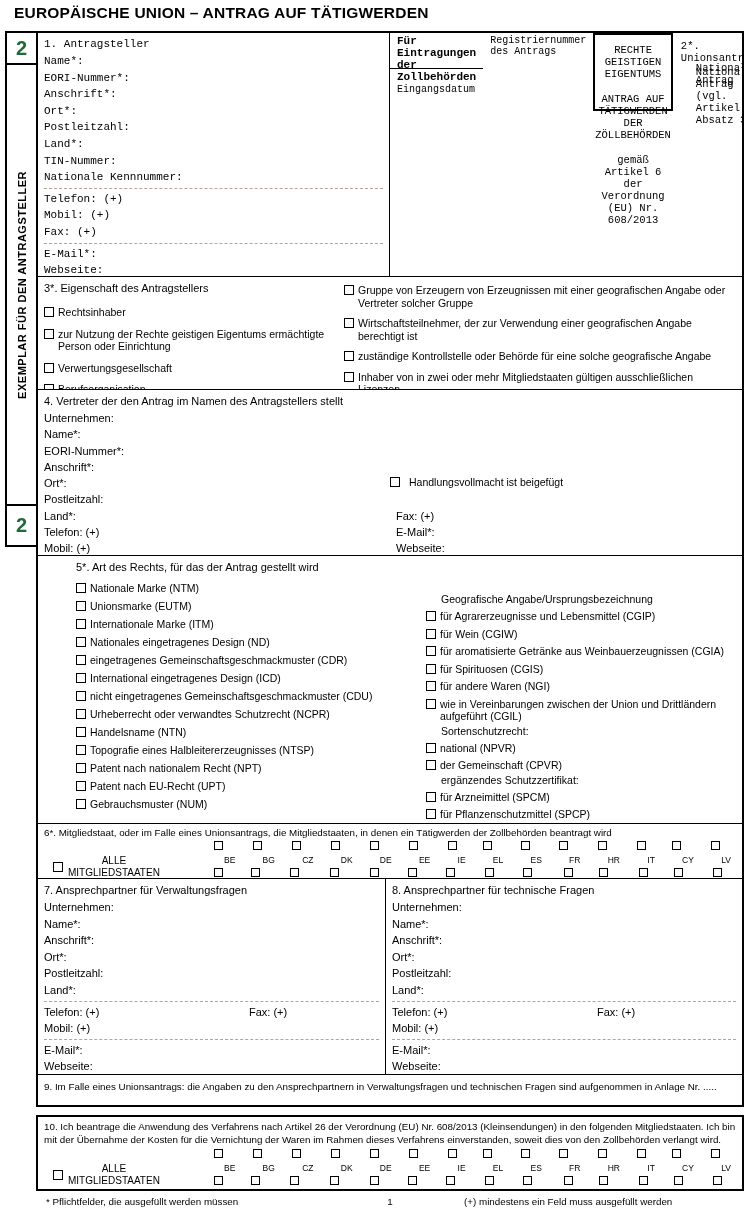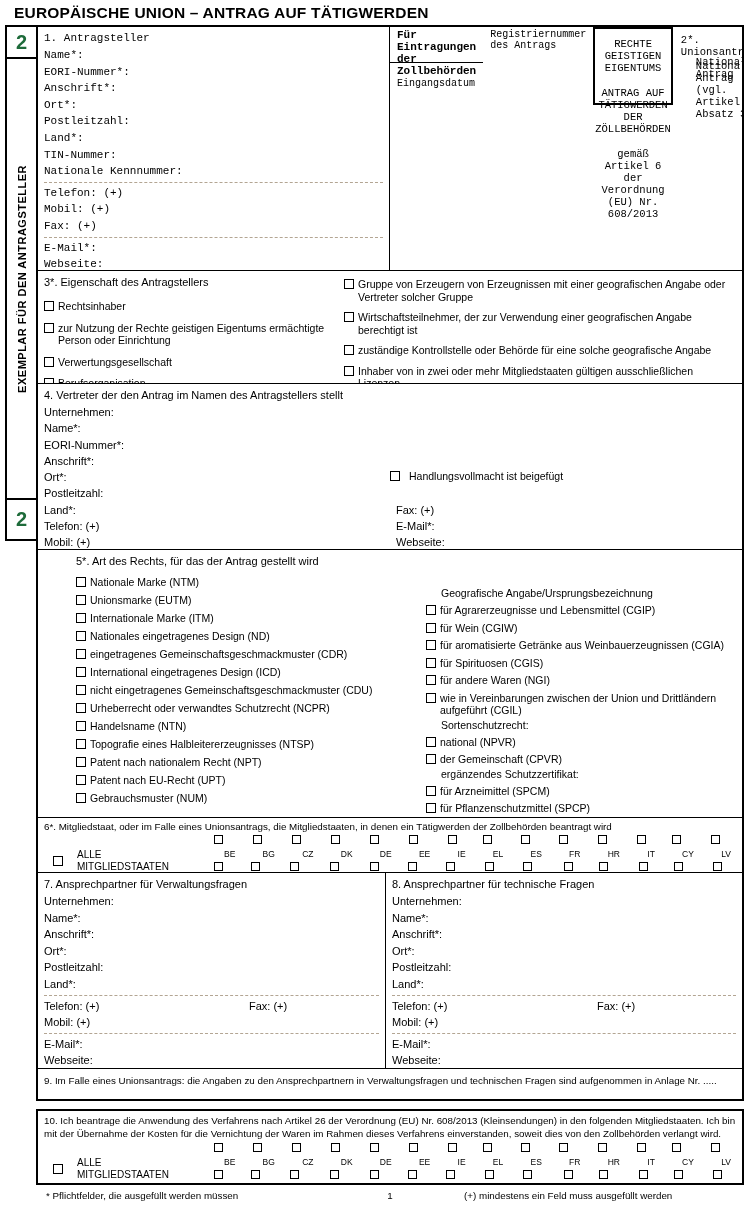--- a/index.html
+++ b/index.html
@@ -3,21 +3,21 @@
 <meta charset="utf-8">
 <style>
   * { box-sizing: border-box; margin: 0; padding: 0; }
   html,body { background:#fff; }
   body {
     width: 750px; height: 1209px;
     font-family: "Liberation Sans", sans-serif;
     color: #000;
     -webkit-font-smoothing: antialiased;
   }
-  .doc-title { font-weight: bold; font-size: 15.5px; padding: 4px 0 3px 14px; letter-spacing: .2px; }
+  .doc-title { font-weight: bold; font-size: 15.5px; padding: 4px 0 9px 14px; letter-spacing: .2px; }
   .layout { display: flex; margin-left: 5px; align-items: flex-start; }
 
   
   .sidebar { width: 33px; display: flex; flex-direction: column; flex: none; }
   .sb-box { border: 2px solid #000; background: #fff; }
   .sb-num {
     height: 34px; display: flex; align-items: center; justify-content: center;
     font-size: 20px; font-weight: bold; color: var(--green, #1e6b3a);
   }
   .sb-label-box { height: 443px; margin-top: -2px; display: flex; align-items: center; justify-content: center; }
@@ -81,21 +81,21 @@
   .sec5-left .cbitem { margin-top: 5.5px; }
   .sec5-right { flex: 1; padding: 21px 6px 0 4px; }
   .subhead { font-size: 10.5px; margin-top: 2px; padding-left: 15px; }
   .subhead.first { margin-top: 16px; }
   .sec5-right .cbitem { margin-top: 5px; }
 
   
   .rowE { height: 55px; padding: 2px 6px; }
   .rowE .sec-heading { font-size: 9.8px; height: 14px; line-height: 14px; }
   .ms-grid { display: flex; align-items: center; margin-top: 1px; }
-  .ms-all { display: flex; align-items: center; gap: 14px; width: 168px; flex: none; padding-left: 9px; }
+  .ms-all { display: flex; align-items: center; gap: 5px; width: 168px; flex: none; padding-left: 9px; text-align: center; }
   .ms-all-label { font-size: 10px; line-height: 11.5px; }
   .ms-rows { flex: 1; display: flex; flex-direction: column; gap: 3px; }
   .ms-row { display: flex; justify-content: space-between; padding: 0 5px 0 2px; }
   .ms-cell { display: flex; align-items: flex-start; }
   .ms-cell .cb { width: 9px; height: 9px; }
   .ms-code { font-size: 8.5px; margin-top: 14px; margin-left: 1px; }
 
   
   .rowF { height: 196px; display: flex; }
   .contact-col { width: 348px; flex: none; border-right: 1.5px solid #000; padding: 3px 6px; overflow: hidden; }

